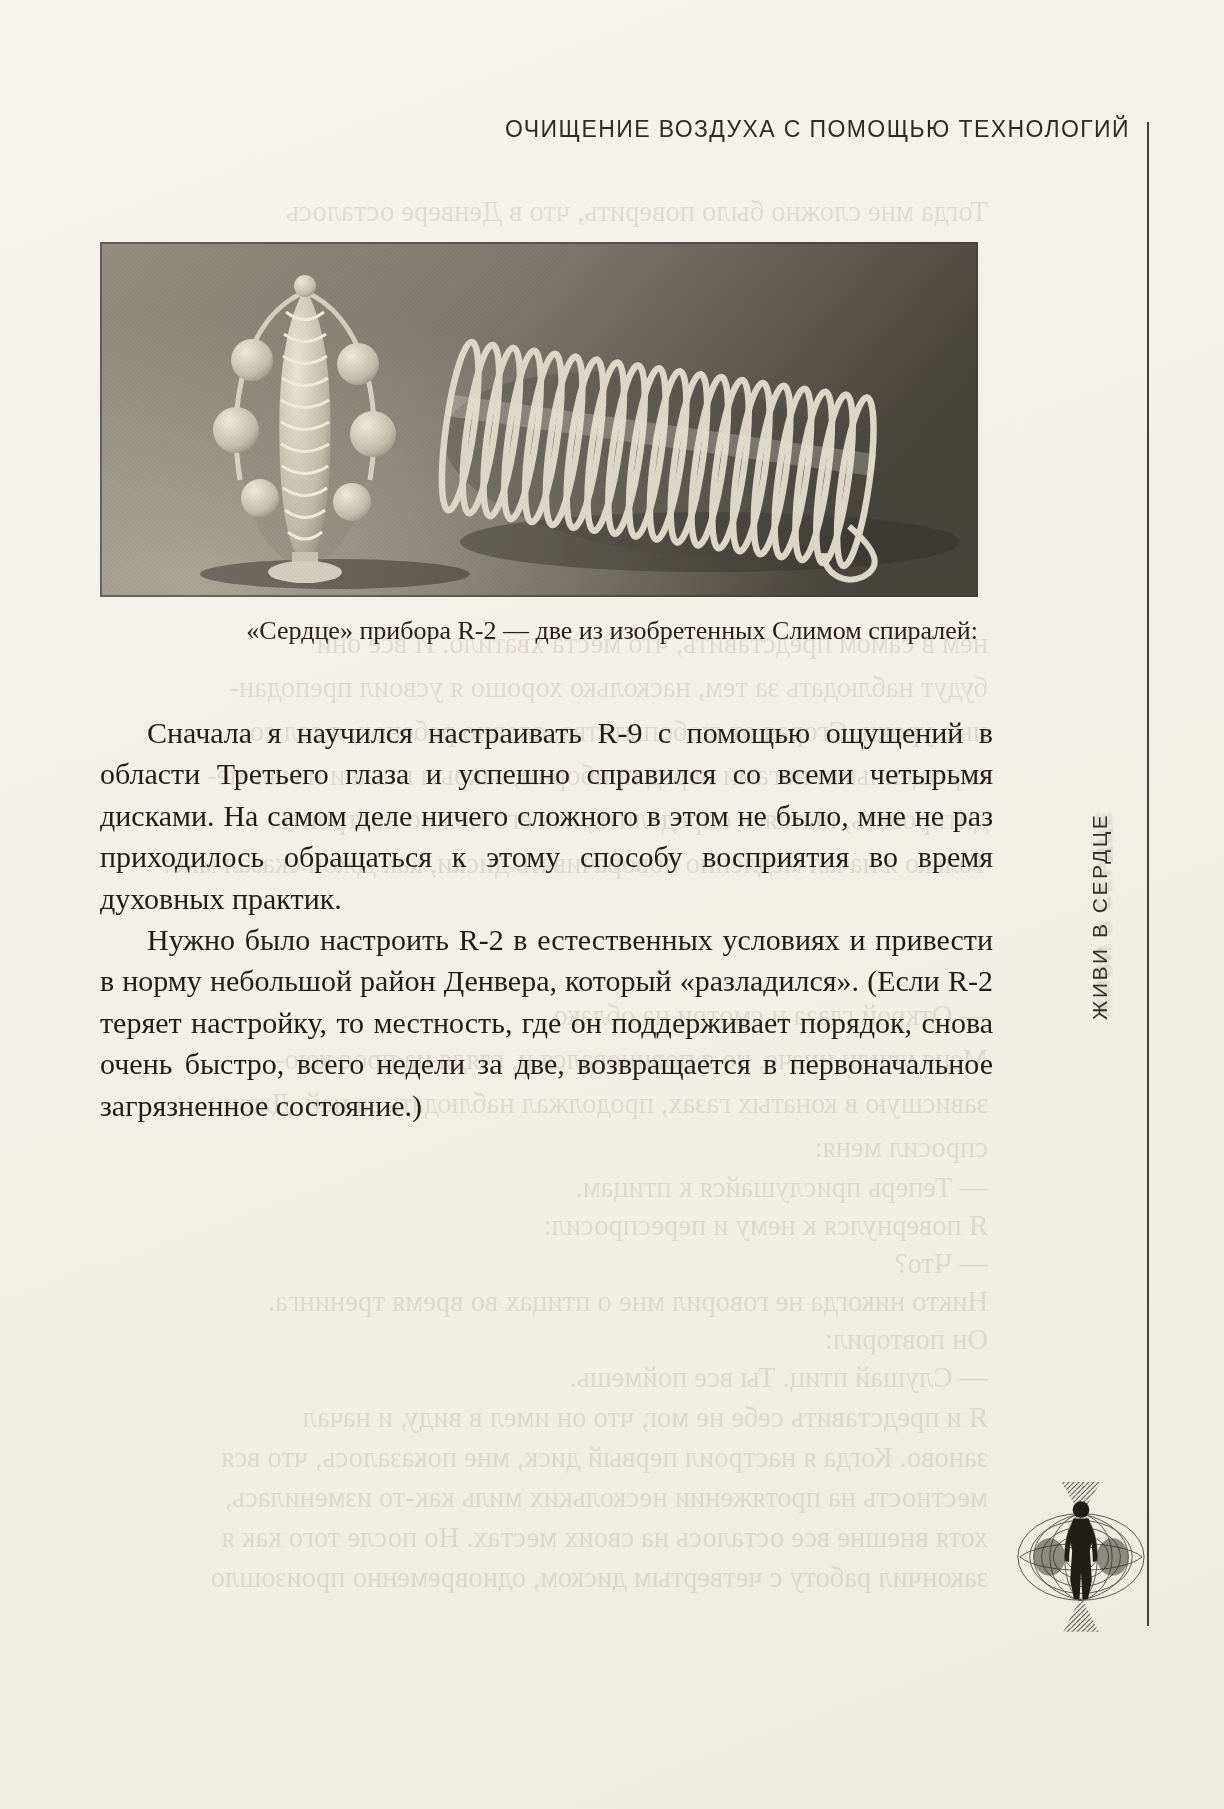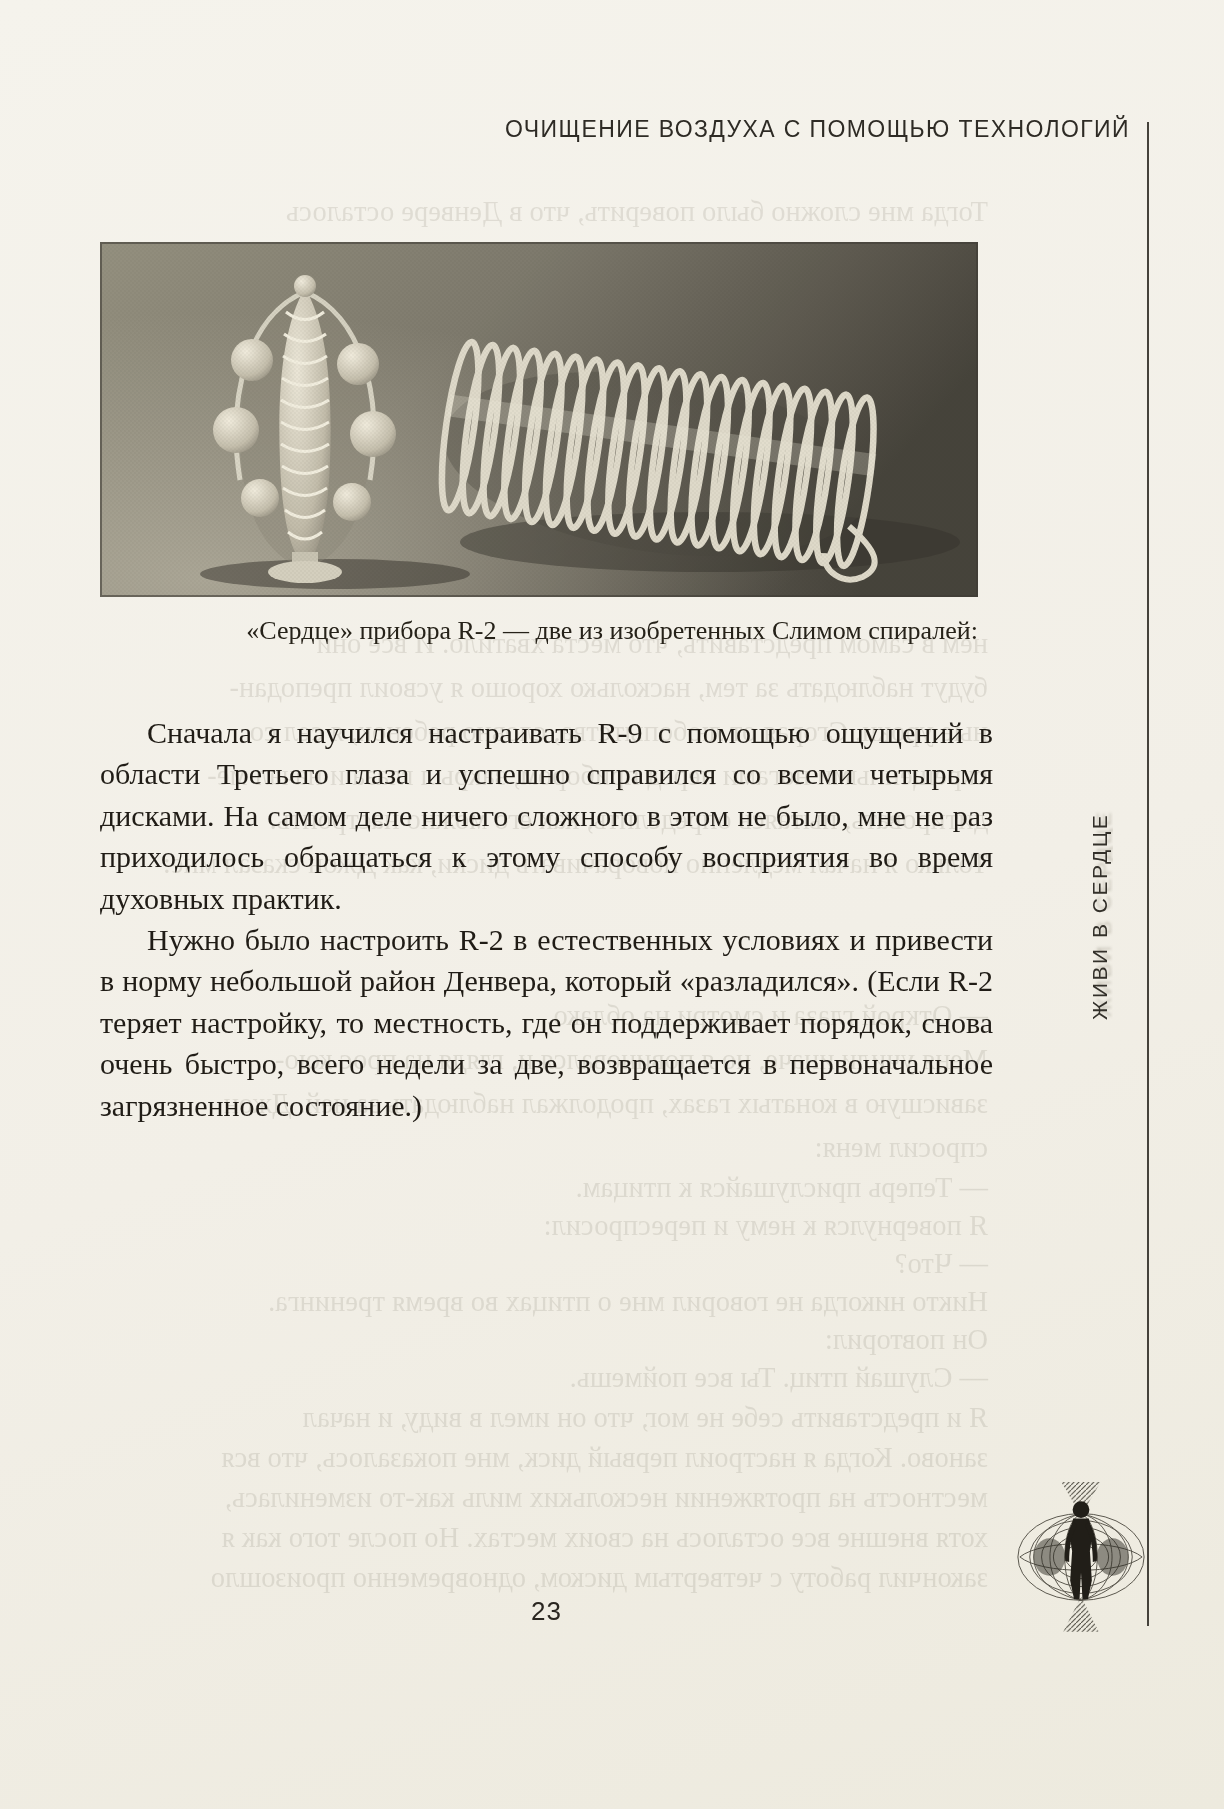--- a/index.html
+++ b/index.html
@@ -186,21 +186,20 @@
     <div>«Сердце» прибора R-2 — две из изобретенных Слимом спиралей:</div>
   </div>
 
   <div class="bodytext">
     <p>Сначала я научился настраивать R-9 с помощью ощущений в области Третьего глаза и успешно справился со всеми четырьмя дисками. На самом деле ничего сложного в этом не было, мне не раз приходилось обращаться к этому способу восприятия во время духовных практик.</p>
     <p>Нужно было настроить R-2 в естественных условиях и привести в норму небольшой район Денвера, который «разладился». (Если R-2 теряет настройку, то местность, где он поддерживает порядок, снова очень быстро, всего недели за две, возвращается в первоначальное загрязненное состояние.)</p>
   </div>
 
   <div class="side-label">ЖИВИ В СЕРДЦЕ</div>
 
-  <div class="page-number">23</div>
 
   <svg class="logo" width="138" height="168" viewBox="0 0 140 170" xmlns="http://www.w3.org/2000/svg">
     <defs>
       <pattern id="hatch" width="5" height="5" patternUnits="userSpaceOnUse">
         <path d="M0,5 L5,0" stroke="#3c3930" stroke-width="1.1"></path>
       </pattern>
     </defs>
 
     <polygon points="50,12 90,12 70,46" fill="url(#hatch)" opacity="0.9"></polygon>
     <polygon points="70,128 52,164 88,164" fill="url(#hatch)" opacity="0.9"></polygon>

